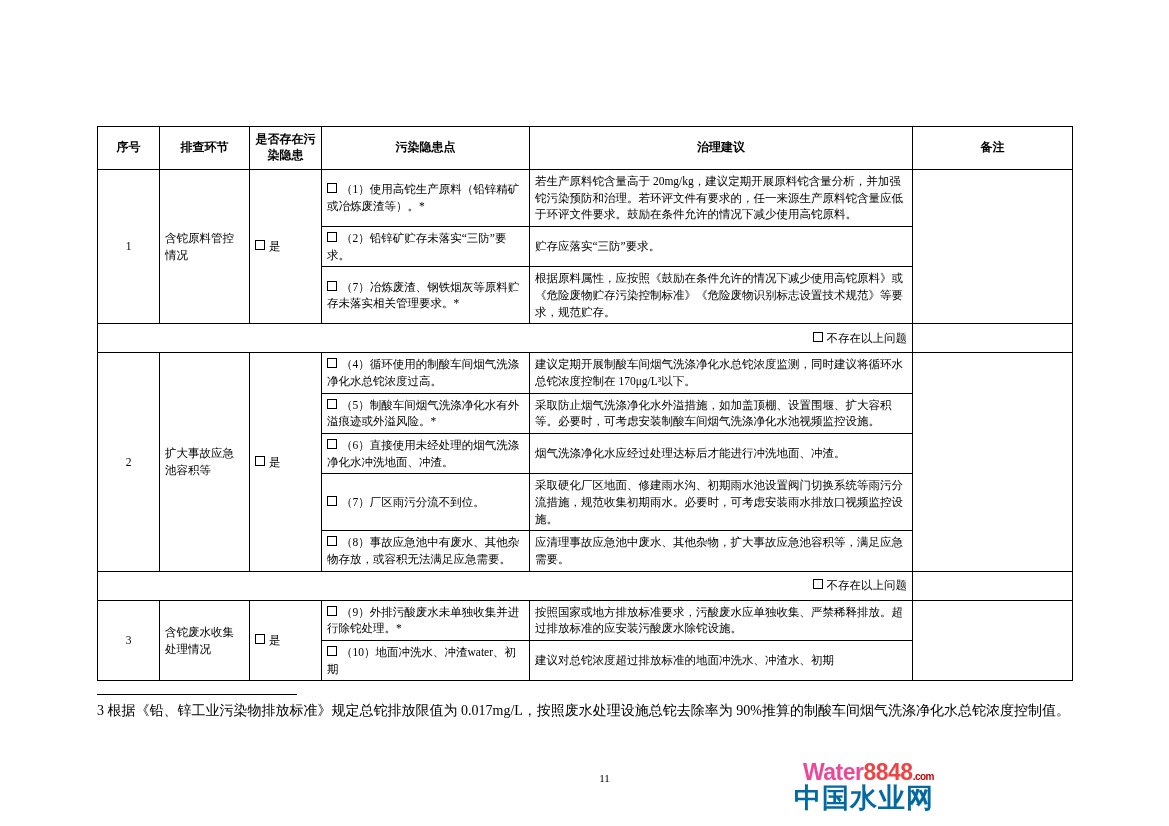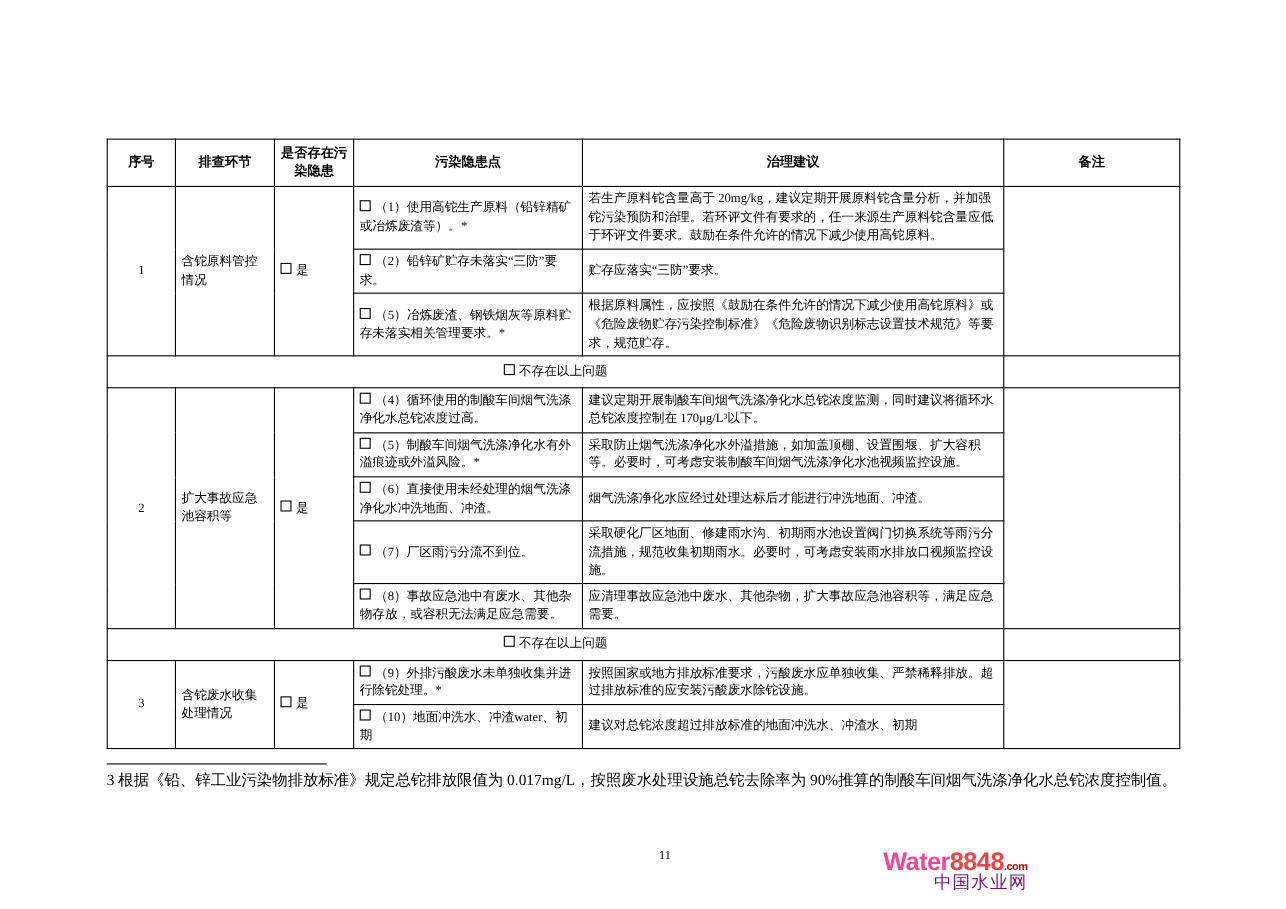--- a/index.html
+++ b/index.html
@@ -55,21 +55,21 @@
   .chk {
     display: inline-block;
     width: 8px; height: 8px;
     border: 1px solid #000;
     margin-right: 4px;
     position: relative;
     top: 0px;
     background: #fff;
   }
   .rowfull {
-    text-align: center;
+    text-align: right;
     padding-left: 8px;
     height: 22px;
   }
   .rowfull-ind {
     padding-left: 22px;
   }
 
   .footnote-rule {
     position: absolute;
     left: 97px;
@@ -107,23 +107,23 @@
     font-weight: bold;
     font-size: 23px;
     color: #1460b0;
     letter-spacing: -0.5px;
   }
   .wm1 .blue { color: #ec4899; }
   .wm1 .red { color: #ef4444; }
   .wm1 .dotcom { font-size: 10px; color: #c20000; font-weight: bold; }
   .wm2 {
     font-family: "Liberation Sans", sans-serif;
-    font-weight: normal;
-    font-size: 16px;
-    color: #701a75;
+    font-weight: bold;
+    font-size: 27px;
+    color: #0369a1;
     letter-spacing: 1px;
   }
 </style>
 </head>
 <body>
 
 <div class="page">
 
   <table class="main">
     <colgroup>
@@ -152,21 +152,21 @@
         <td rowspan="3"><span class="chk"></span><span>是</span></td>
         <td><span class="chk"></span><span>（1）使用高铊生产原料（铅锌精矿或冶炼废渣等）。*</span></td>
         <td rowspan="1">若生产原料铊含量高于 20mg/kg，建议定期开展原料铊含量分析，并加强铊污染预防和治理。若环评文件有要求的，任一来源生产原料铊含量应低于环评文件要求。鼓励在条件允许的情况下减少使用高铊原料。</td>
         <td rowspan="3"></td>
       </tr>
       <tr>
         <td><span class="chk"></span><span>（2）铅锌矿贮存未落实“三防”要求。</span></td>
         <td>贮存应落实“三防”要求。</td>
       </tr>
       <tr>
-        <td><span class="chk"></span><span>（5）冶炼废渣、钢铁烟灰等原料贮存未落实相关管理要求。*</span></td>
+        <td><span class="chk"></span><span>（7）冶炼废渣、钢铁烟灰等原料贮存未落实相关管理要求。*</span></td>
         <td>根据原料属性，应按照《鼓励在条件允许的情况下减少使用高铊原料》或《危险废物贮存污染控制标准》《危险废物识别标志设置技术规范》等要求，规范贮存。</td>
       </tr>
       <tr>
         <td class="rowfull rowfull-ind" colspan="5"><span class="chk"></span><span>不存在以上问题</span></td>
         <td></td>
       </tr>
 
       <tr>
         <td class="cell-center" rowspan="5">2</td>
         <td rowspan="5">扩大事故应急池容积等</td>

